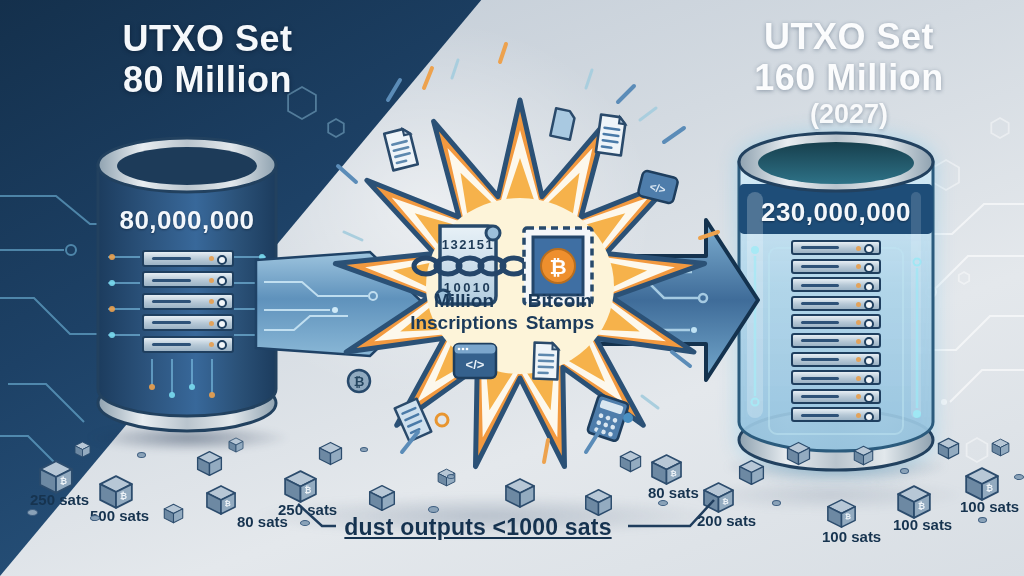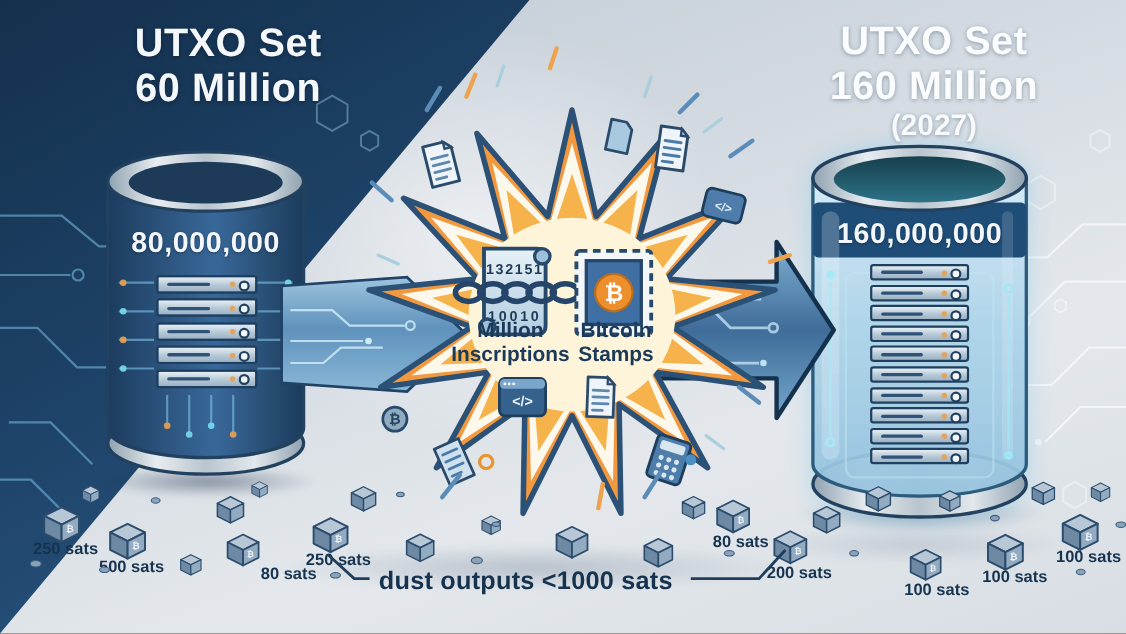--- a/index.html
+++ b/index.html
@@ -29,21 +29,21 @@
     border:2px solid #1f3f5f;border-radius:3px;box-sizing:border-box;}
   .srv-slot{position:absolute;left:9%;top:40%;width:44%;height:3px;background:#2e5278;border-radius:2px;}
   .srv-dot-o{position:absolute;right:21%;top:34%;width:5px;height:5px;background:#e2a35c;border-radius:50%;}
   .srv-dot-w{position:absolute;right:6%;top:22%;width:10px;height:10px;background:#f2f6f9;
     border:2px solid #1f3f5f;border-radius:50%;box-sizing:border-box;}
   .shadow{position:absolute;z-index:1;border-radius:50%;filter:blur(3px);}
   .burst-label{position:absolute;z-index:6;text-align:center;color:#1b3a5a;font-weight:bold;
     font-size:19px;line-height:22px;}
   .sat-label{position:absolute;font-size:15px;font-weight:bold;color:#16334f;z-index:6;white-space:nowrap;}
   .caption{position:absolute;z-index:6;text-align:center;color:#15324f;font-weight:bold;
-    font-size:23px;letter-spacing:.2px;}
+    font-size:23px;letter-spacing:.2px;text-decoration:underline;}
   .watermark{position:absolute;z-index:9;background:rgba(56,61,71,.94);color:#f2f3f5;
     border-radius:6px;text-align:center;font-weight:bold;font-size:17px;letter-spacing:.3px;
     line-height:37px;white-space:nowrap;overflow:hidden;}
   .pebble{position:absolute;background:#8aa2b8;border:1.5px solid #3e5e80;border-radius:50%;
     z-index:5;box-sizing:border-box;}
   .icon{position:absolute;z-index:5;}
   svg{overflow:visible;}
   .btc{font-family:"DejaVu Sans","Liberation Sans",sans-serif;}
 </style>
 </head>
@@ -90,21 +90,21 @@
       </g>
   </svg>
 
   <div class="shadow" style="left:86px;top:424px;width:205px;height:28px;background:radial-gradient(ellipse,rgba(20,40,70,.42),rgba(20,40,70,0) 70%);"></div>
   <div class="shadow" style="left:722px;top:450px;width:228px;height:34px;background:radial-gradient(ellipse,rgba(55,85,115,.38),rgba(55,85,115,0) 70%);"></div>
   <div class="shadow" style="left:250px;top:495px;width:470px;height:42px;background:radial-gradient(ellipse,rgba(95,115,140,.32),rgba(95,115,140,0) 70%);"></div>
   <div class="shadow" style="left:690px;top:478px;width:280px;height:34px;background:radial-gradient(ellipse,rgba(95,115,140,.2),rgba(95,115,140,0) 70%);"></div>
 
   <div class="title left" style="left:75px;top:18px;width:265px;">
     <div class="l1">UTXO Set</div>
-    <div class="l2">60 Million</div>
+    <div class="l2">80 Million</div>
   </div>
 
   <div class="title right" style="left:718px;top:16px;width:262px;">
     <div class="l1">UTXO Set</div>
     <div class="l2">160 Million</div>
     <div class="l3">(2027)</div>
   </div>
 
   <svg class="abs" width="190" height="302" viewBox="0 0 190 302" style="left:92px;top:137px;z-index:2">
     <defs>
@@ -210,21 +210,21 @@
     <circle cx="26" cy="122" r="4" fill="#8fe3f2"></circle>
       <circle cx="188" cy="286" r="4" fill="#8fe3f2"></circle>
     <circle cx="26" cy="274" r="3.5" fill="none" stroke="#8fe3f2" stroke-width="2"></circle>
     <circle cx="188" cy="134" r="3.5" fill="none" stroke="#8fe3f2" stroke-width="2"></circle>
     <circle cx="107" cy="116" r="4" fill="#8fe3f2" opacity="0.9"></circle>
     <rect x="18" y="64" width="16" height="226" rx="8" fill="#ffffff" opacity="0.22"></rect>
     <rect x="182" y="64" width="10" height="226" rx="5" fill="#ffffff" opacity="0.15"></rect>
     <ellipse cx="107" cy="34" rx="97" ry="29" fill="url(#silverGrad)" stroke="#22415f" stroke-width="3"></ellipse>
     <ellipse cx="107" cy="35" rx="78" ry="21" fill="url(#tealGrad)"></ellipse>
   </svg>
-  <div class="cyl-value" style="left:731px;top:197px;width:210px;">160,000,000</div>
+  <div class="cyl-value" style="left:731px;top:197px;width:210px;">230,000,000</div>
   <div class="server-stack" id="servers-right" style="left:791px;top:240px;width:90px;gap:3.6px;">
       <div class="server-row" style="height: 15px;">
         <span class="srv-slot"></span>
         <span class="srv-dot-o"></span>
         <span class="srv-dot-w"></span>
       </div>
       <div class="server-row" style="height: 15px;">
         <span class="srv-slot"></span>
         <span class="srv-dot-o"></span>
         <span class="srv-dot-w"></span>

